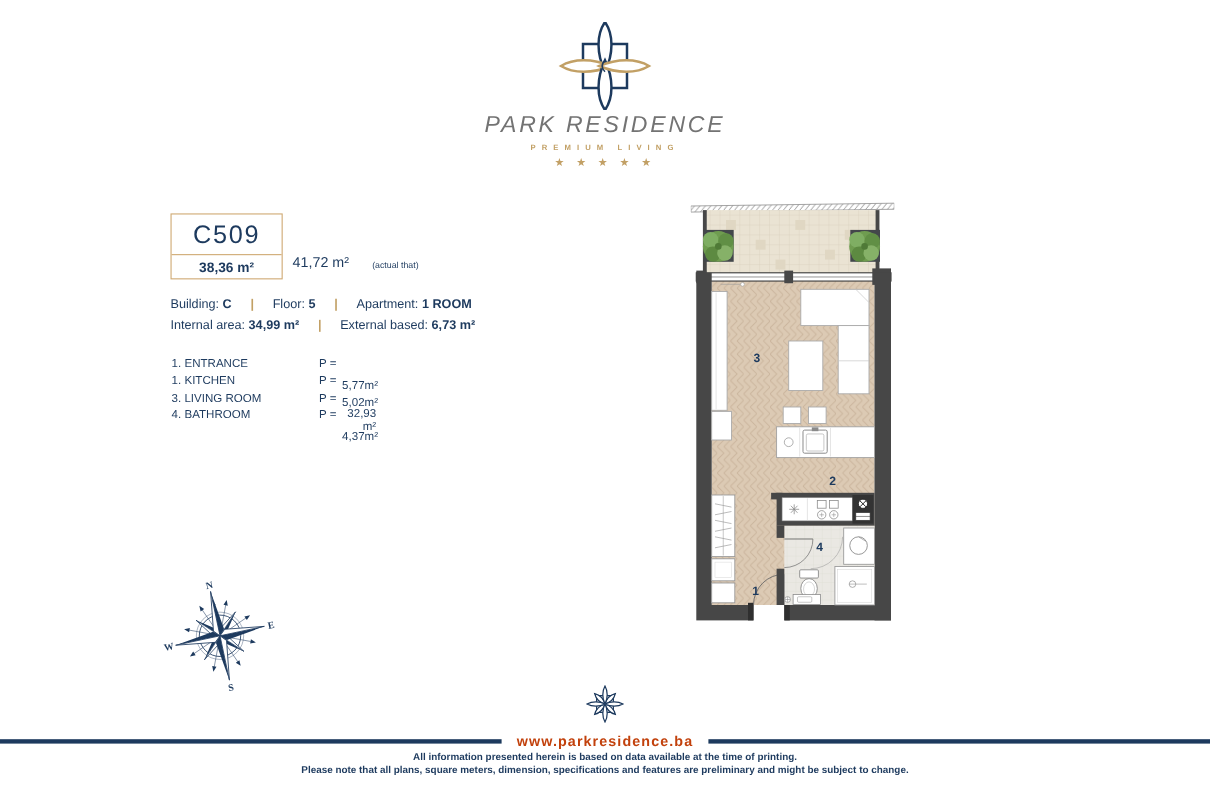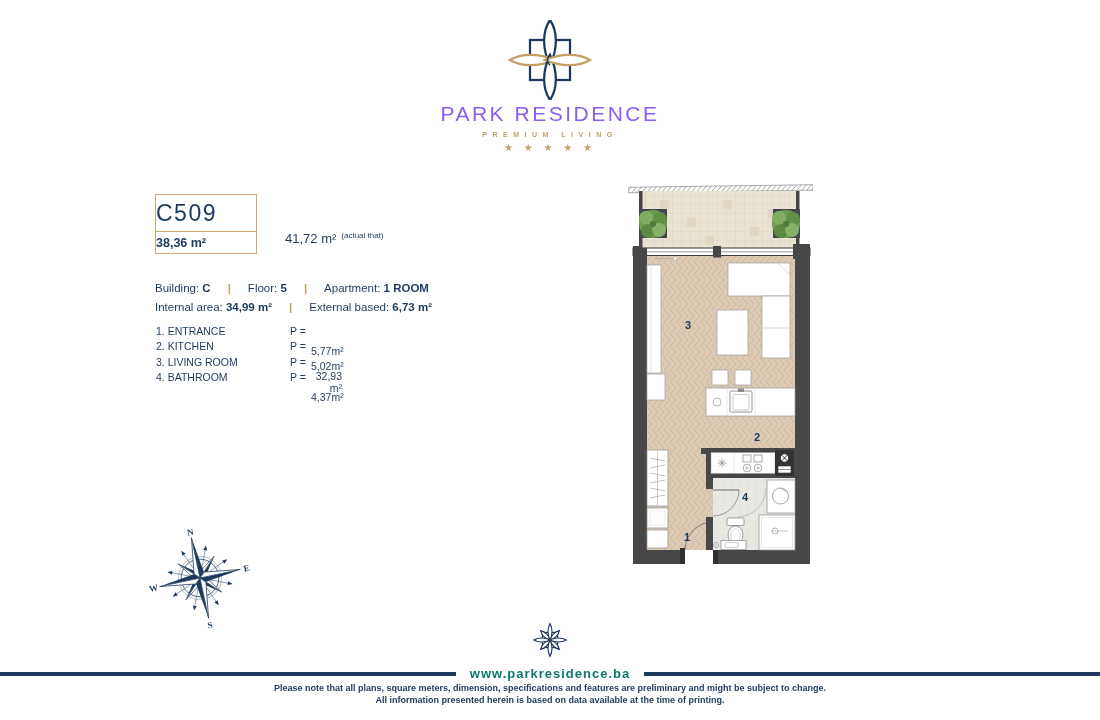--- a/index.html
+++ b/index.html
@@ -2,54 +2,54 @@
 <html><head>
 <meta charset="utf-8">
 <style>
   html,body{margin:0;padding:0;background:#ffffff;}
   .page{position:relative;width:1100px;height:720px;background:#fff;overflow:hidden;
         font-family:"Liberation Sans",sans-serif;color:#1d3a5e;}
 
   
   .brand{position:absolute;top:20px;left:0;right:0;text-align:center;}
   .brand svg{display:block;margin:0 auto;}
-  .brand-name{font-size:21px;letter-spacing:2.5px;font-weight:400;color:#8b5cf6;margin-top:2px;}
+  .brand-name{font-size:21px;letter-spacing:2.5px;font-weight:400;color:#737373;margin-top:2px;font-style:italic;}
   .brand-tagline{font-size:7px;font-weight:bold;letter-spacing:5.5px;color:#c2a065;margin-top:5px;}
   .brand-stars{font-size:10px;letter-spacing:4px;color:#c2a065;margin-top:4px;}
 
   
-  .unit-card{position:absolute;left:155px;top:194px;width:100px;border:1.5px solid #cfa972;text-align:left;}
+  .unit-card{position:absolute;left:155px;top:194px;width:100px;border:1.5px solid #cfa972;text-align:center;}
   .unit-code{font-size:23px;letter-spacing:1.5px;font-weight:400;padding:5px 0 4px;color:#1d3a5e;}
   .unit-area{border-top:1.5px solid #cfa972;font-size:12.5px;font-weight:bold;padding:4px 0 3px;}
-  .actual-area{position:absolute;left:266px;top:231px;display:flex;align-items:flex-start;gap:5px;margin-left:19px;}
+  .actual-area{position:absolute;left:266px;top:231px;display:flex;align-items:flex-end;gap:21px;}
   .actual-area .val{font-size:13px;}
   .actual-area .note{font-size:8px;}
 
   
-  .details{position:absolute;left:155px;top:282px;font-size:11.5px;}
+  .details{position:absolute;left:155px;top:271px;font-size:11.5px;}
   .details .row{margin-bottom:7px;display:flex;align-items:baseline;}
   .details b{font-weight:bold;}
   .sep{color:#c2a065;font-weight:bold;margin:0 17px;}
 
   
   .rooms{position:absolute;left:156px;top:323px;font-size:10.5px;}
   .room-row{display:flex;height:15.5px;align-items:center;width:186px;}
   .room-name{width:134px;}
   .room-p{width:21px;}
   .room-area{width:31px;text-align:right;margin-top:40px;}
 
   
   .compass{position:absolute;left:148px;top:526px;}
   .floorplan{position:absolute;left:628px;top:178px;}
 
   
   .footer-logo{position:absolute;left:0;right:0;top:622px;text-align:center;}
   .site-row{position:absolute;left:0;right:0;top:666px;display:flex;align-items:center;}
   .rule{flex:1;height:4px;background:#1d3a5e;}
-  .site-url{font-size:13px;font-weight:bold;letter-spacing:1px;margin:0 14px;color:#0f766e;text-decoration:none;}
+  .site-url{font-size:13px;font-weight:bold;letter-spacing:1px;margin:0 14px;color:#c2410c;text-decoration:none;}
   .disclaimer{position:absolute;left:0;right:0;top:682px;text-align:center;
               font-size:9px;font-weight:bold;line-height:12px;color:#1d3a5e;}
 </style>
 </head>
 <body>
 
 <div class="page">
 
   <div class="brand">
     <svg width="88" height="80" viewBox="0 0 100 92">
@@ -91,21 +91,21 @@
     </div>
   </div>
 
   <div class="rooms">
     <div class="room-row">
       <span class="room-name">1. ENTRANCE</span>
       <span class="room-p">P =</span>
       <span class="room-area">5,77m²</span>
     </div>
     <div class="room-row">
-      <span class="room-name">2. KITCHEN</span>
+      <span class="room-name">1. KITCHEN</span>
       <span class="room-p">P =</span>
       <span class="room-area">5,02m²</span>
     </div>
     <div class="room-row">
       <span class="room-name">3. LIVING ROOM</span>
       <span class="room-p">P =</span>
       <span class="room-area">32,93 m²</span>
     </div>
     <div class="room-row">
       <span class="room-name">4. BATHROOM</span>
@@ -364,17 +364,17 @@
     </svg>
   </div>
 
   <div class="site-row">
     <div class="rule"></div>
     <a class="site-url" href="#">www.parkresidence.ba</a>
     <div class="rule"></div>
   </div>
 
   <div class="disclaimer">
+    <div>All information presented herein is based on data available at the time of printing.</div>
     <div>Please note that all plans, square meters, dimension, specifications and features are preliminary and might be subject to change.</div>
-    <div>All information presented herein is based on data available at the time of printing.</div>
   </div>
 
 </div>
 
 </body></html>

